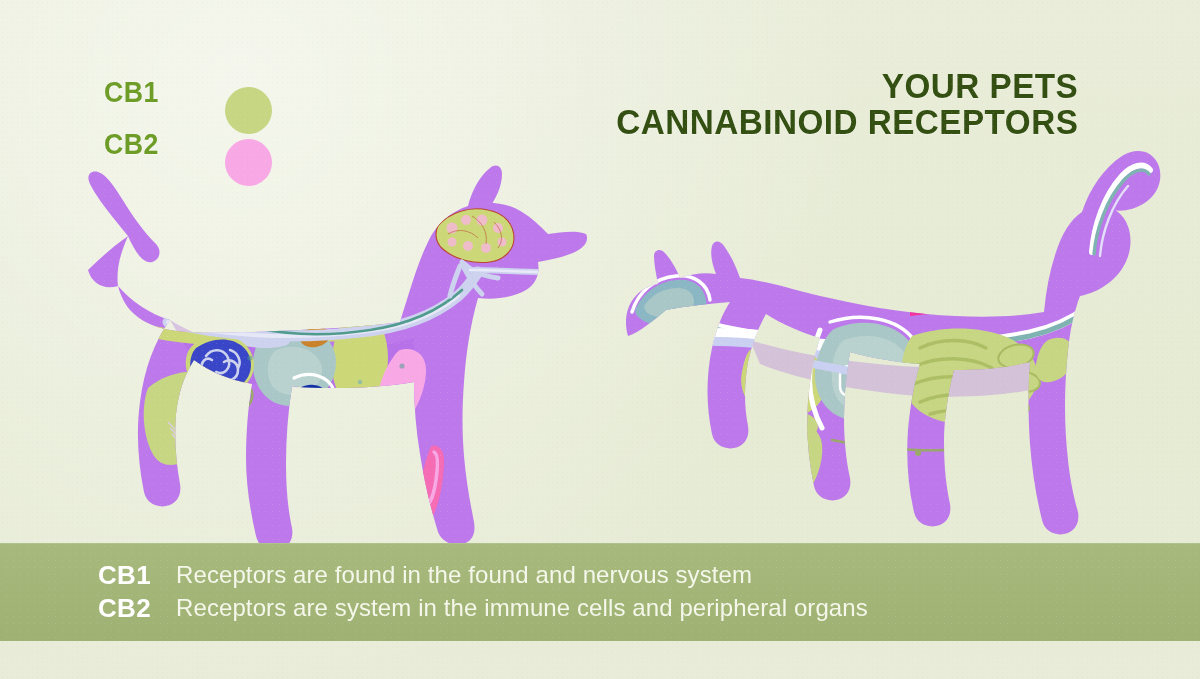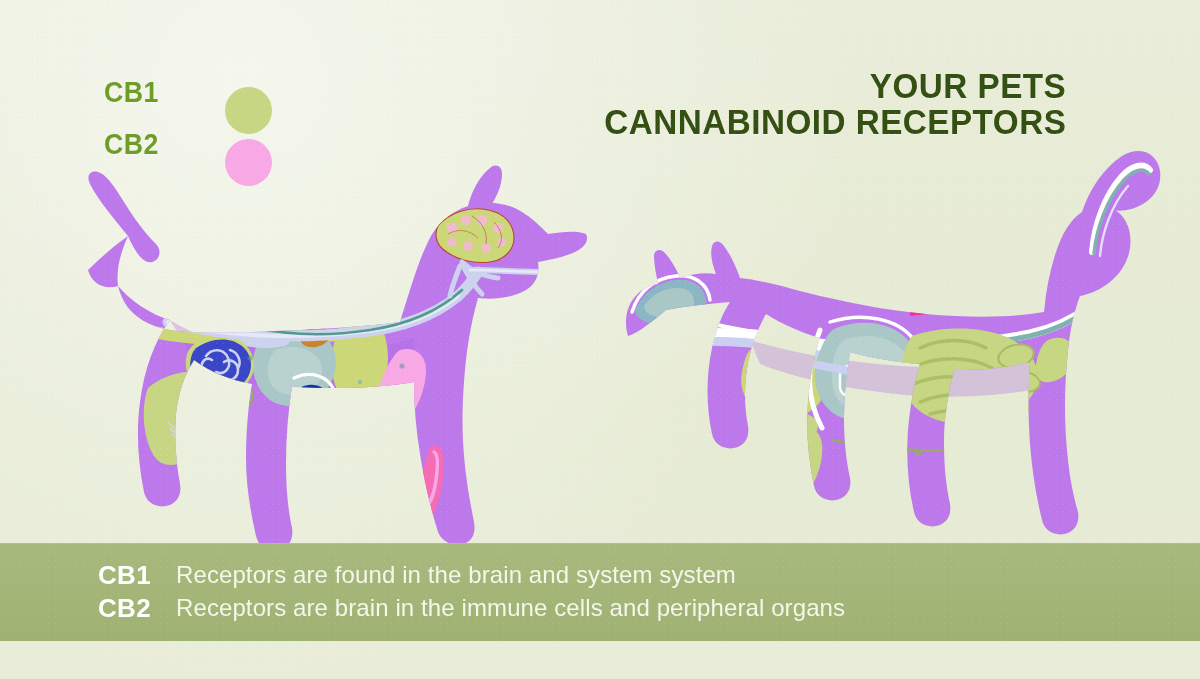--- a/index.html
+++ b/index.html
@@ -38,21 +38,21 @@
     text-shadow:0 1px 0 rgba(255,255,255,.45);
     white-space:nowrap;
   }
   .legend-dot{position:absolute;border-radius:50%;}
   #dot-both{left:188px;top:2px;width:51px;height:51px;background:#8bb7c4;}
   #dot-cb1 {left:121px;top:11px;width:47px;height:47px;background:#c6d683;}
   #dot-cb2 {left:121px;top:11px;width:47px;height:47px;background:#f9a8e6;}
 
   
   #title{
-    position:absolute;right:134px;top:68px;text-align:right;
+    position:absolute;right:122px;top:68px;text-align:right;
     color:#344f12;line-height:1.04;
     font-family:"Liberation Sans Narrow","Liberation Sans",sans-serif;
     font-weight:bold;letter-spacing:.5px;
     text-shadow:0 1px 0 rgba(255,255,255,.35);
   }
   #title .l1{display:block;font-size:35px;transform:scaleX(.95);transform-origin:right center;}
   #title .l2{display:block;font-size:35px;transform:scaleX(.95);transform-origin:right center;}
 
   
   #dog-wrap{position:absolute;left:70px;top:150px;width:520px;height:420px;}
@@ -428,23 +428,23 @@
         <path d="M494,114 C496,90 506,60 524,40 C533,30 544,27 549,34" fill="none" stroke="#7fb3b2" stroke-width="3.4" stroke-linecap="round"></path>
         <path d="M500,116 C502,92 512,64 528,46" fill="none" stroke="#e8eafa" stroke-width="2.4" stroke-linecap="round" opacity=".9"></path>
       </g>
     </svg>
   </div>
 
   <div id="caption-bar">
     <div id="cap-rows">
       <div class="cap-row">
         <span class="cap-key">CB1</span>
-        <span class="cap-text">Receptors are found in the brain and system system</span>
+        <span class="cap-text">Receptors are found in the found and nervous system</span>
       </div>
       <div class="cap-row">
         <span class="cap-key">CB2</span>
-        <span class="cap-text">Receptors are brain in the immune cells and peripheral organs</span>
+        <span class="cap-text">Receptors are system in the immune cells and peripheral organs</span>
       </div>
     </div>
   </div>
 
   <div id="grain"></div>
 </div>
 
 </body></html>

